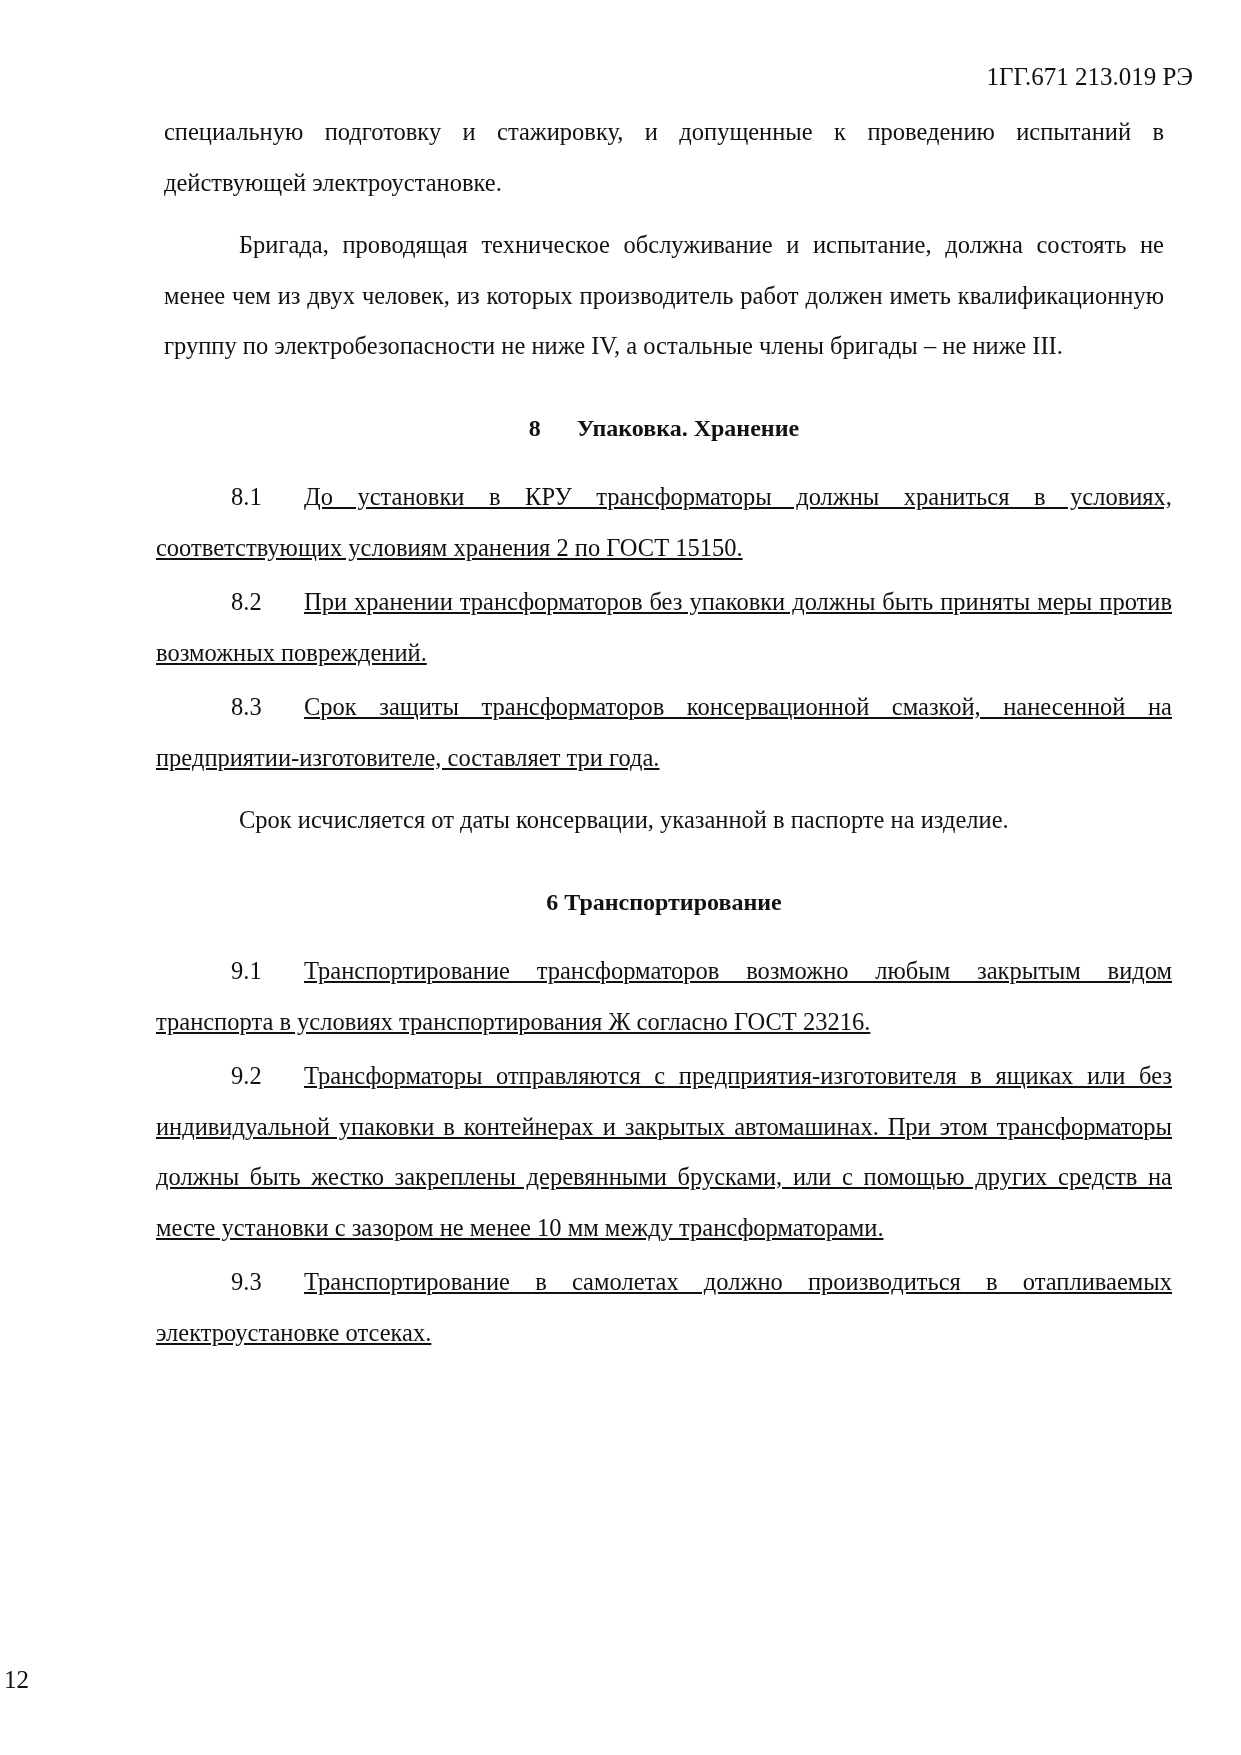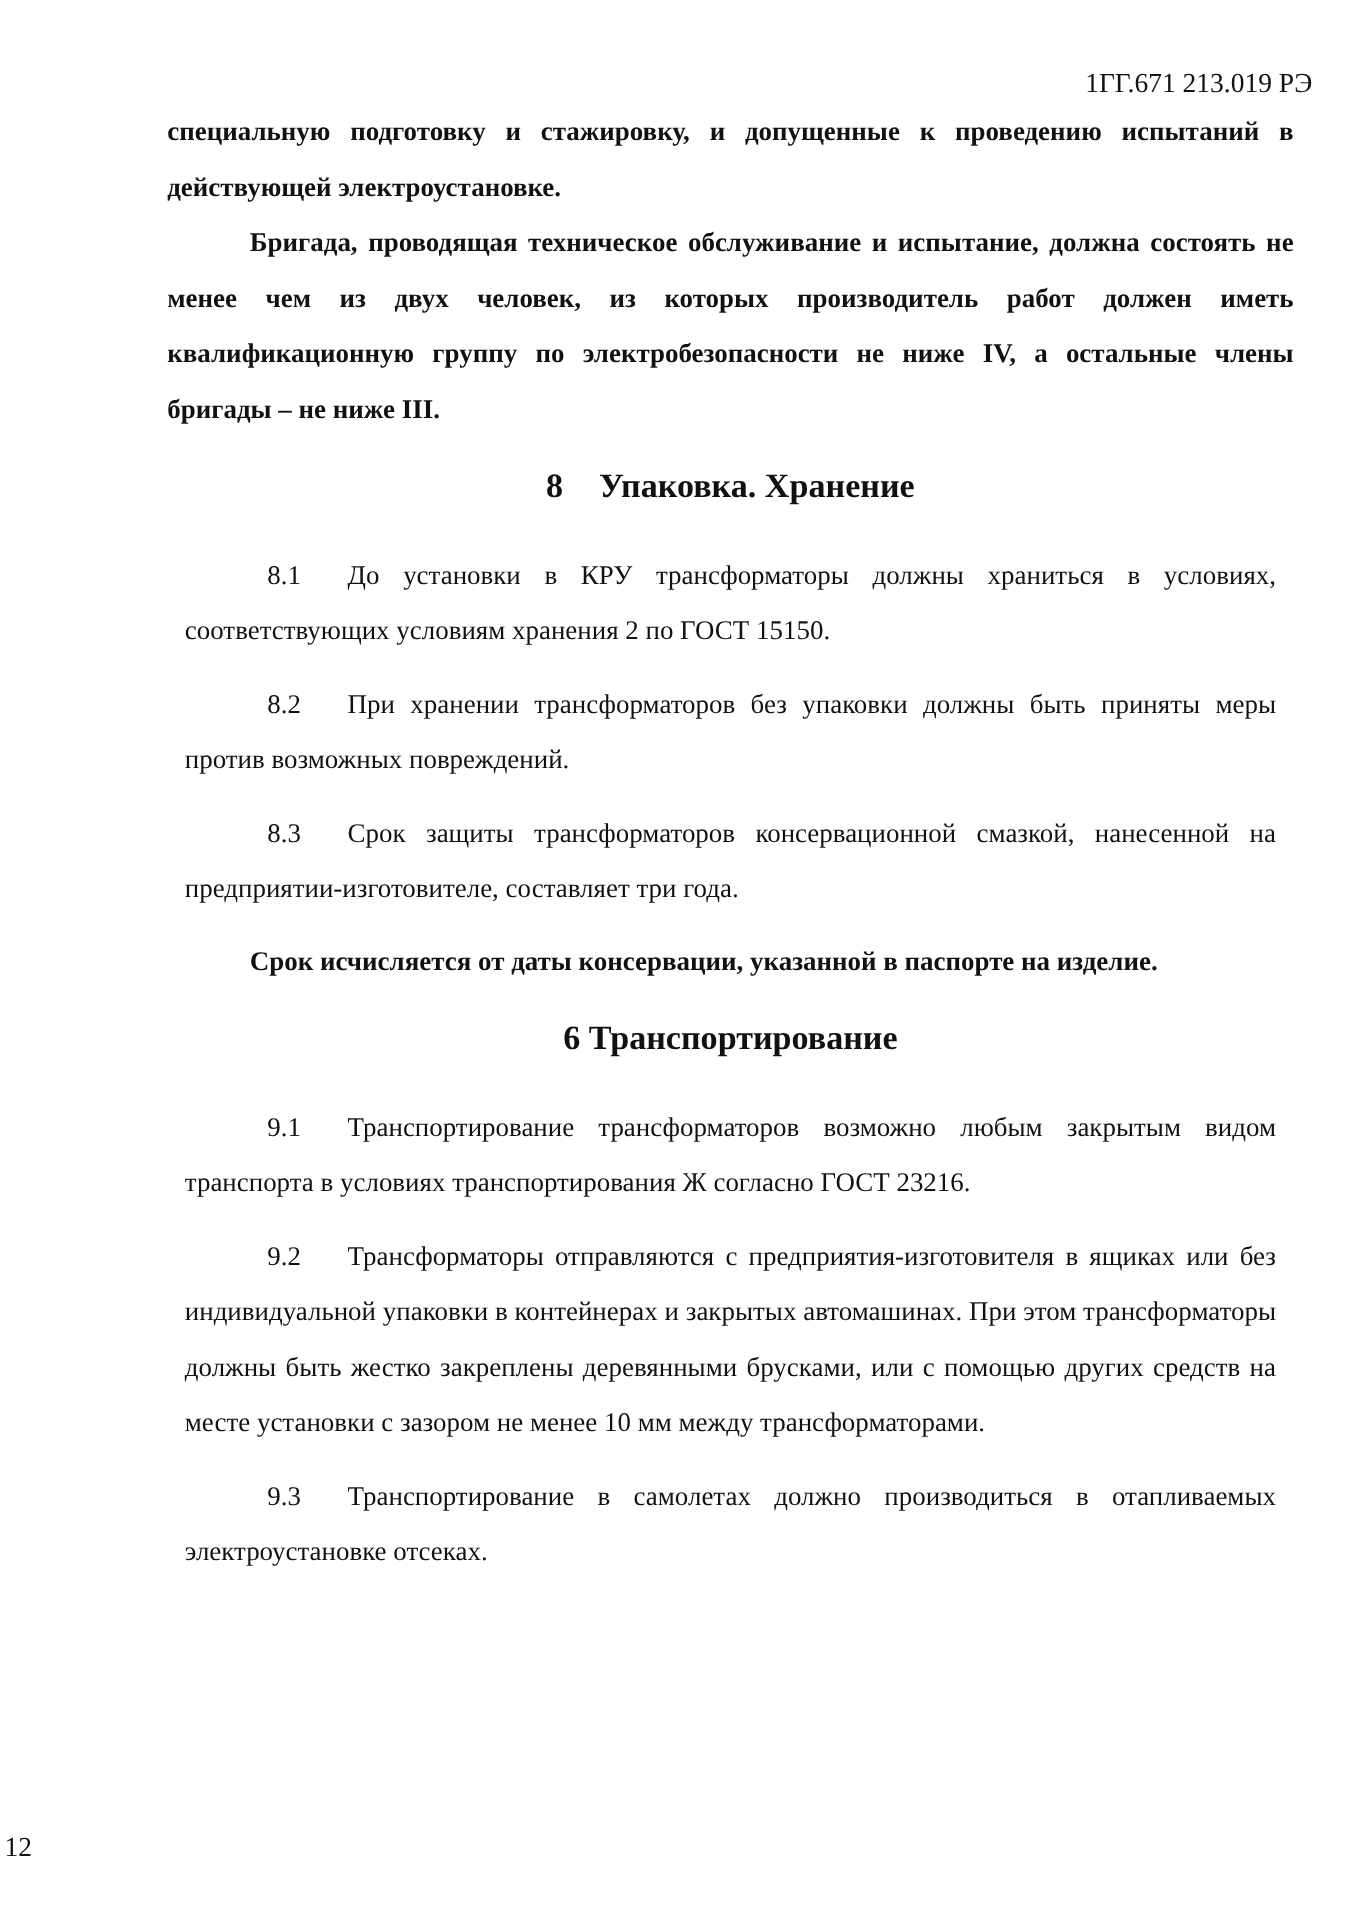--- a/index.html
+++ b/index.html
@@ -31,44 +31,44 @@
     }
     .content {
       position: absolute;
       left: 148px;
       top: 95px;
       width: 1024px;
       font-size: 24.5px;
       line-height: 50.5px;
     }
     .p {
-      margin: 0;
+      margin: 12px;
       text-align: justify;
       text-align-last: left;
-      font-weight: bold;
     }
     .p.indent {
       text-indent: 75px;
     }
     .item {
-      margin: 16px;
+      margin: 4px;
       text-align: justify;
       text-align-last: left;
       text-indent: 75px;
+      text-decoration: underline;
     }
     .item .num {
       display: inline-block;
       text-indent: 0;
       width: 73px;
     }
     .heading {
       margin: 0;
       text-align: center;
       font-weight: bold;
-      font-size: 31px;
+      font-size: 24px;
       line-height: 50.5px;
     }
     .heading .hnum {
       display: inline-block;
       width: 48px;
       text-align: left;
     }
     .gap-1 { height: 19px; }
     .gap-2 { height: 15px; }
     .gap-3 { height: 19px; }

